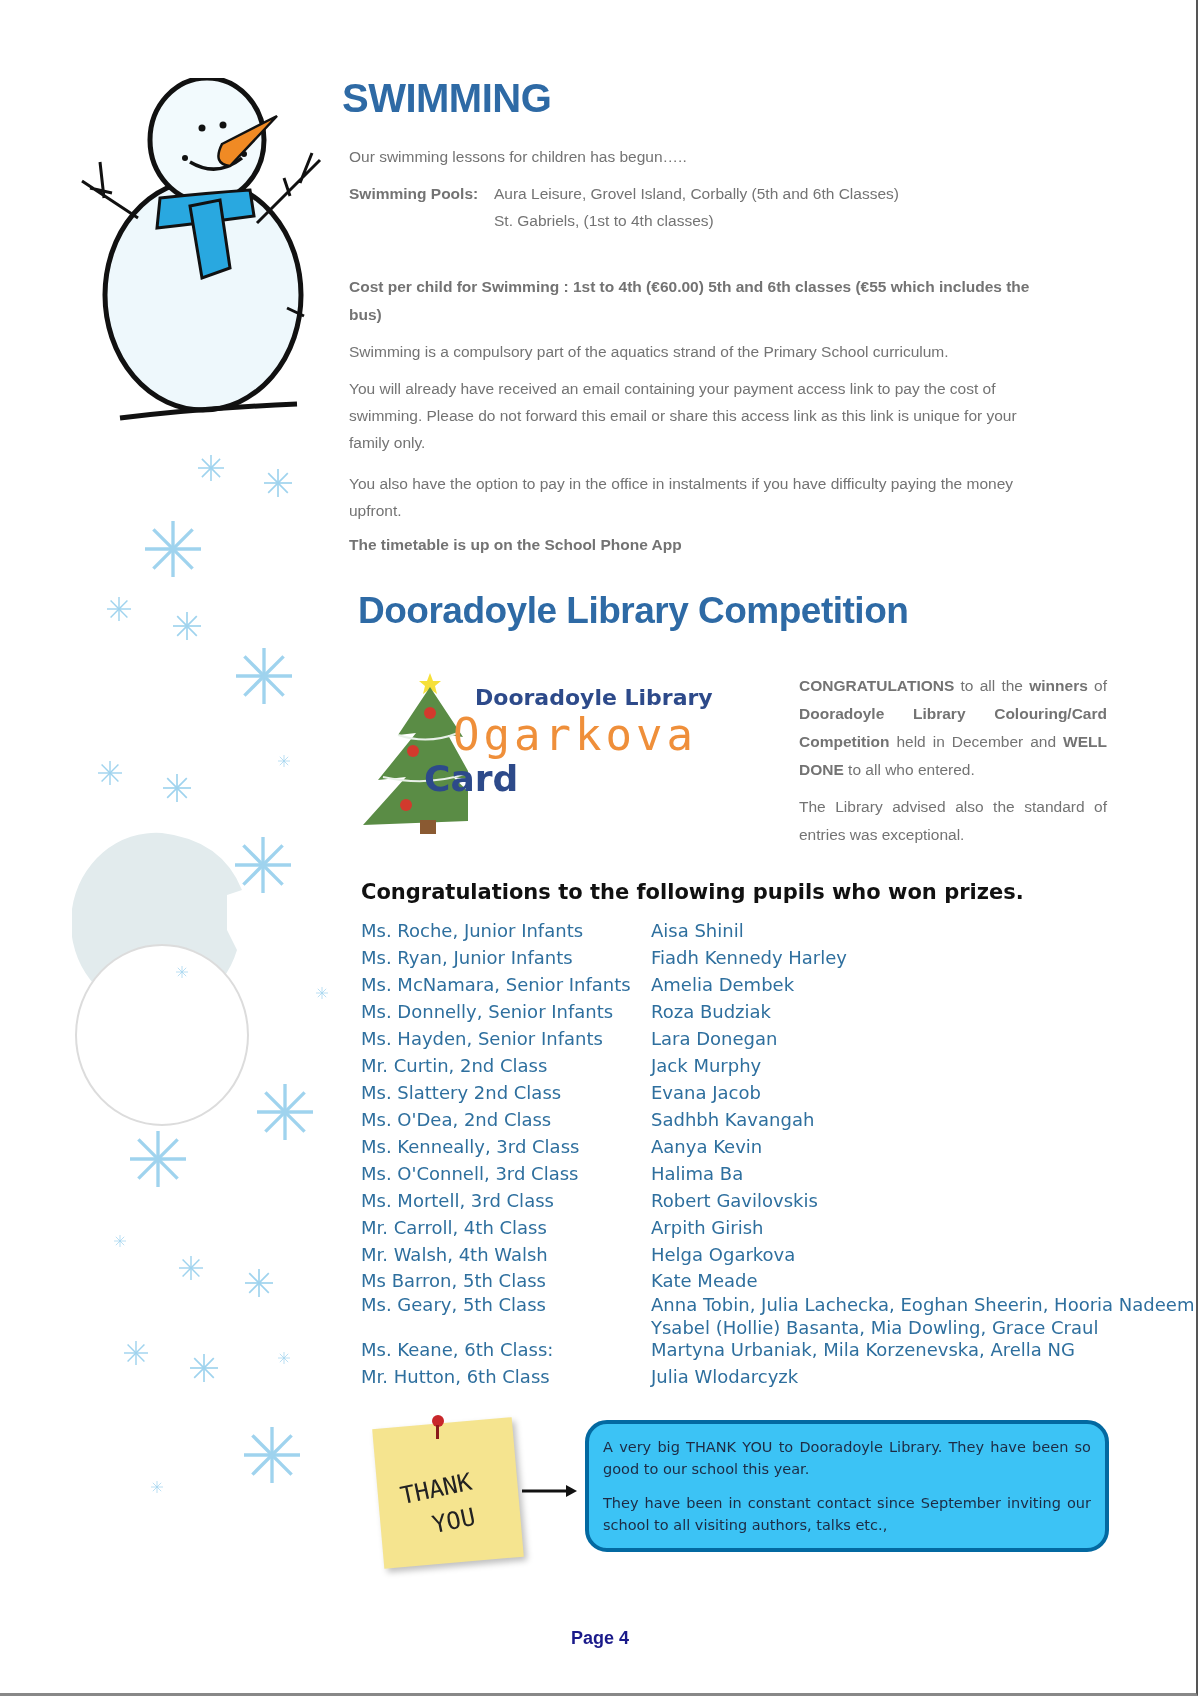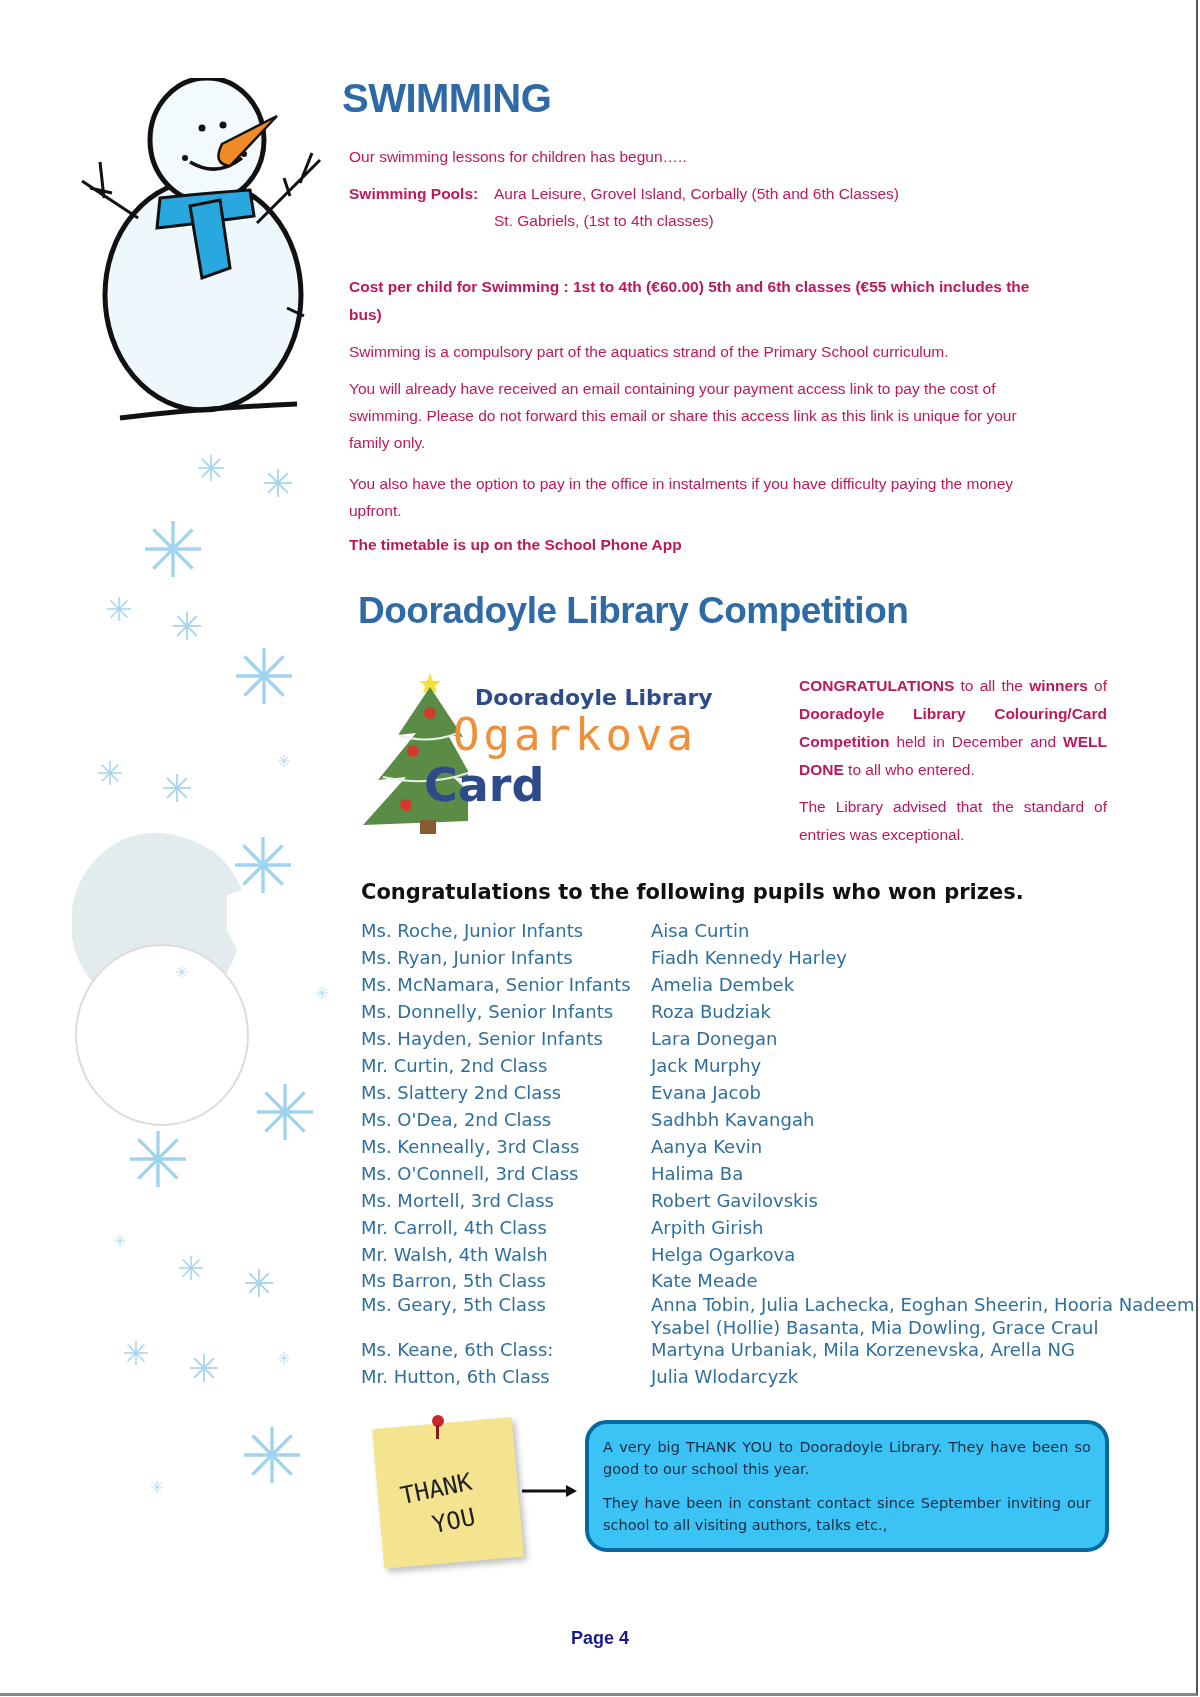--- a/index.html
+++ b/index.html
@@ -10,21 +10,21 @@
     .page {
       position: absolute; left: 0; top: 0; width: 1196px; height: 1693px;
       border-right: 2px solid #555; border-bottom: 3px solid #888; background: #fff;
     }
     .abs { position: absolute; }
     .h1 {
       font-family: "Liberation Sans", sans-serif; font-weight: bold; color: #2e6aa5;
       letter-spacing: -0.5px; margin: 0;
     }
     .body-text {
-      font-family: "Liberation Sans", sans-serif; font-size: 15.5px; color: #be185d; line-height: 27px;
+      font-family: "Liberation Sans", sans-serif; font-size: 15.5px; color: #737373; line-height: 27px;
     }
     .b { font-weight: bold; }
     .pupils { font-family: "DejaVu Sans", sans-serif; font-size: 18px; color: #2e6f9e; }
     .pupils .row { position: absolute; left: 0; width: 800px; height: 22px; }
     .pupils .teacher { position: absolute; left: 0; }
     .pupils .names { position: absolute; left: 290px; white-space: nowrap; }
     .callout {
       position: absolute; left: 585px; top: 1420px; width: 524px; height: 132px;
       background: #3cc3f5; border: 4px solid #0369a1; border-radius: 22px;
       box-sizing: border-box; padding: 12px 14px;
@@ -133,35 +133,35 @@
       <polygon points="72,8 75,16 83,16 77,21 79,29 72,24 65,29 67,21 61,16 69,16" fill="#f6e03a"></polygon>
       <polygon points="72,22 40,70 58,68 20,115 48,112 5,160 140,155 95,112 115,115 90,70 105,72" fill="#5a8c45"></polygon>
       <rect x="62" y="155" width="16" height="14" fill="#8a5a32"></rect>
       <circle cx="72" cy="48" r="6" fill="#d23a2d"></circle>
       <circle cx="55" cy="86" r="6" fill="#d23a2d"></circle>
       <circle cx="48" cy="140" r="6" fill="#d23a2d"></circle>
       <path d="M40 70 Q70 80 100 68 M25 112 Q70 122 110 108" stroke="#e8f0e8" stroke-width="2" fill="none"></path>
     </svg>
     <div class="abs" style="left:117px; top:20px; font-family:'DejaVu Sans',sans-serif; font-weight:bold; font-size:22px; color:#2d4a8a;">Dooradoyle Library</div>
     <div class="abs" style="left:95px; top:44px; font-family:'DejaVu Sans Mono',monospace; font-size:44px; color:#ef8f3a; letter-spacing:4px;">Ogarkova</div>
-    <div class="abs" style="left:66px; top:93px; font-family:'DejaVu Sans',sans-serif; font-weight:bold; font-size:46px; color:#2d4a8a;">Card</div>
+    <div class="abs" style="left:66px; top:93px; font-family:'DejaVu Sans',sans-serif; font-weight:bold; font-size:36px; color:#2d4a8a;">Card</div>
   </div>
 
   <div class="abs body-text" style="left:799px; top:672px; width:308px; text-align:justify; line-height:28px;">
     <span class="b">CONGRATULATIONS</span><span> to all the  </span><span class="b">winners</span><span> of </span><span class="b">Dooradoyle Library  Colouring/Card Competition</span><span> held in December and </span><span class="b">WELL DONE</span><span> to all who  entered.</span>
   </div>
 
-  <div class="abs body-text" style="left:799px; top:793px; width:308px; text-align:justify; line-height:28px;">The Library advised that the standard of entries was exceptional.</div>
+  <div class="abs body-text" style="left:799px; top:793px; width:308px; text-align:justify; line-height:28px;">The Library advised also the standard of entries was exceptional.</div>
 
   <div class="abs" style="left:361px; top:880px; font-family:'DejaVu Sans',sans-serif; font-weight:bold; font-size:21px; color:#111;">Congratulations to the following pupils who won prizes.</div>
 
   <div class="abs pupils" style="left:361px; top:920px; width:800px; height:470px;">
     <div class="row" style="top:0px;">
       <span class="teacher">Ms. Roche, Junior Infants</span>
-      <span class="names">Aisa Curtin</span>
+      <span class="names">Aisa Shinil</span>
     </div>
     <div class="row" style="top:27px;">
       <span class="teacher">Ms. Ryan, Junior Infants</span>
       <span class="names">Fiadh Kennedy Harley</span>
     </div>
     <div class="row" style="top:54px;">
       <span class="teacher">Ms. McNamara, Senior Infants</span>
       <span class="names">Amelia Dembek</span>
     </div>
     <div class="row" style="top:81px;">

